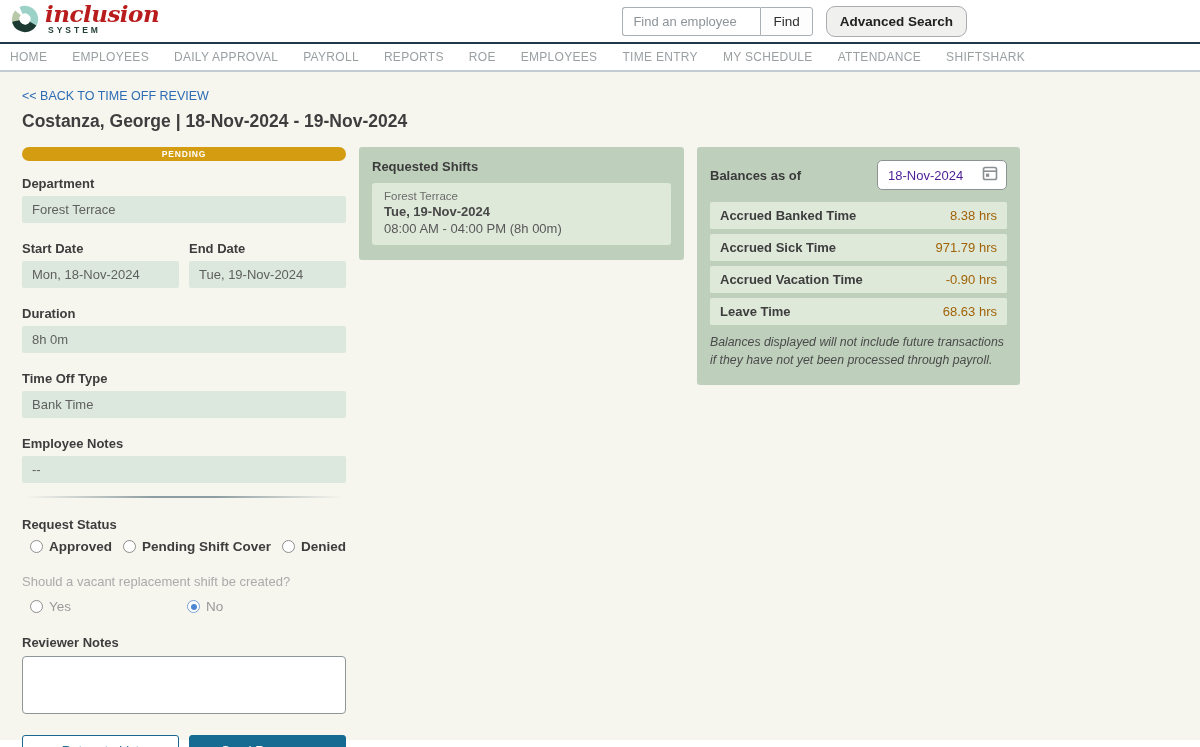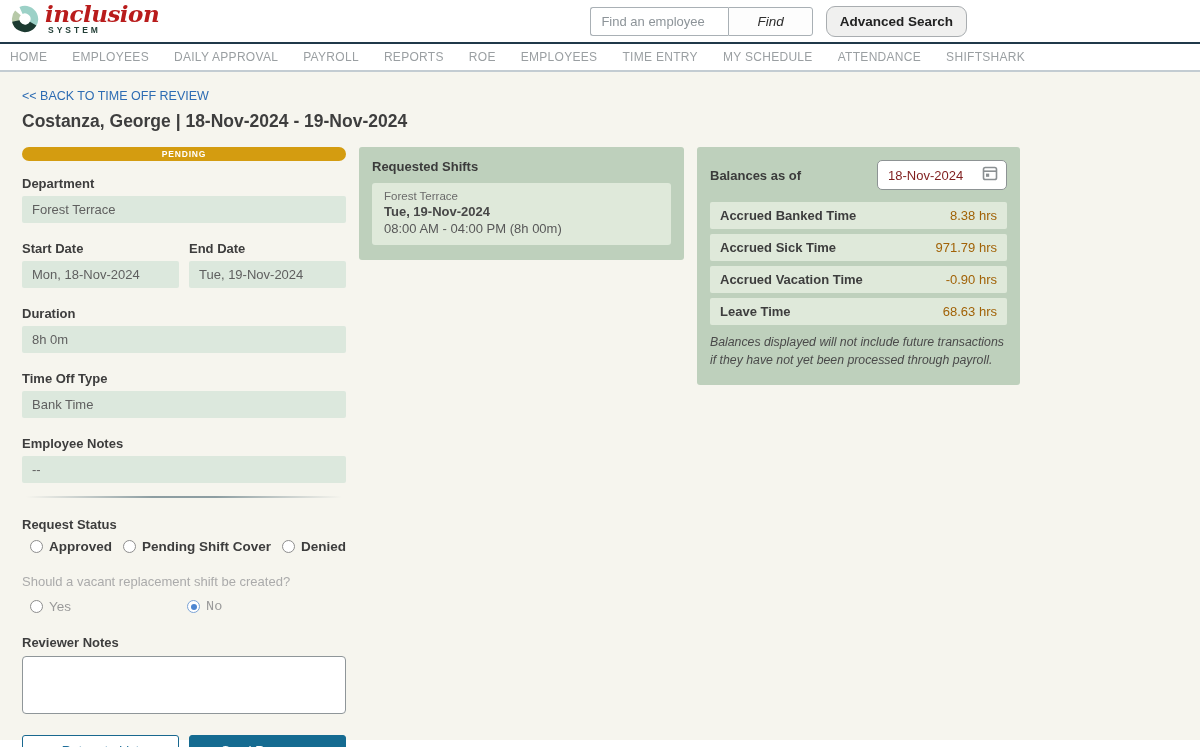--- a/index.html
+++ b/index.html
@@ -28,21 +28,21 @@
   .search-area { margin-left:auto; margin-right:233px; display:flex; align-items:center; }
   .search-group { display:flex; }
   .search-input {
     width:138px; height:29px; border:1px solid #a9b0b5; border-right:none;
     border-radius:3px 0 0 3px; padding:0 10px; font-size:13px; color:#333;
     font-family:inherit; outline:none; background:#fff;
   }
   .search-input::placeholder { color:#8d9499; }
   .find-btn {
     height:29px; border:1px solid #a9b0b5; background:#fdfdfd; border-radius:0 3px 3px 0;
-    font-size:13.5px; color:#2e2e2e; padding:0 28px; font-family:inherit; cursor:pointer;font-style:italic;
+    font-size:13.5px; color:#2e2e2e; padding:0 12px; font-family:inherit; cursor:pointer;
   }
   .adv-btn {
     margin-left:13px; height:31px; background:#f0f0ef; border:1px solid #a9adb0;
     border-radius:9px; font-size:13.5px; color:#222; padding:0 13px;
     font-family:inherit; font-weight:600; cursor:pointer;
   }
   
   .nav {
     height:28px; background:#fff; border-bottom:2px solid #c3ccd2;
     display:flex; align-items:center; gap:25px; padding-left:10px;
@@ -74,21 +74,21 @@
   }
   .radio-row { display:flex; justify-content:space-between; margin-top:7px; padding-left:8px; }
   .radio { display:flex; align-items:center; gap:6px; font-size:13.5px; font-weight:700; color:#3d3d3d; cursor:pointer; }
   .rb {
     width:13px; height:13px; border:1px solid #8e8e8e; border-radius:50%;
     background:#fff; flex:0 0 13px; position:relative;
   }
   .disabled-q { margin-top:20px; font-size:13px; color:#ababab; }
   .vac-row { display:flex; margin-top:10px; padding-left:8px; }
   .vac-row .radio { font-weight:400; color:#9a9a9a; cursor:default; }
-  .vac-no { margin-left:116px;font-family:Liberation Mono, monospace; }
+  .vac-no { margin-left:116px; }
   .rb.checked { border-color:#7aa3d6; }
   .rb.checked::after {
     content:""; position:absolute; inset:2.5px; border-radius:50%; background:#4d86d1;
   }
   .reviewer-textarea {
     width:100%; height:58px; border:1px solid #8f9699; border-radius:4px;
     resize:none; background:#fff; margin-top:1px; font-family:inherit; font-size:13px; padding:6px;
   }
   .btn-row { display:flex; gap:10px; margin-top:17px; }
   .btn { width:157px; height:30px; border-radius:3px; font-size:13px; font-family:inherit; cursor:pointer; }
@@ -103,21 +103,21 @@
   .shift-date { font-size:13px; font-weight:700; color:#474747; margin-top:2px; }
   .shift-time { font-size:13px; color:#585858; margin-top:2px; }
   .panel-balances { width:323px; padding:13px 13px 15px; }
   .bal-header { display:flex; justify-content:space-between; align-items:center; }
   .bal-title { font-size:13px; font-weight:600; color:#3b3b3b; }
   .date-input {
     background:#fff; border:1px solid #8d9394; border-radius:5px;
     width:130px; height:30px; display:flex; align-items:center;
     justify-content:space-between; padding:0 8px 0 10px; cursor:pointer;
   }
-  .date-input .dval { font-size:13px; color:#7f1d1d; }
+  .date-input .dval { font-size:13px; color:#4c1d95; }
   .bal-rows { margin-top:12px; }
   .bal-row {
     background:#dfe9da; border-radius:2px; padding:6px 10px;
     display:flex; justify-content:space-between; margin-bottom:5px; font-size:13px;
   }
   .bal-row .bl { font-weight:700; color:#3d3d3d; }
   .bal-row .bv { color:#a16207; }
   .bal-note { font-style:italic; font-size:12.3px; color:#4a4a4a; line-height:1.45; margin-top:9px; }
 </style>
 </head>

